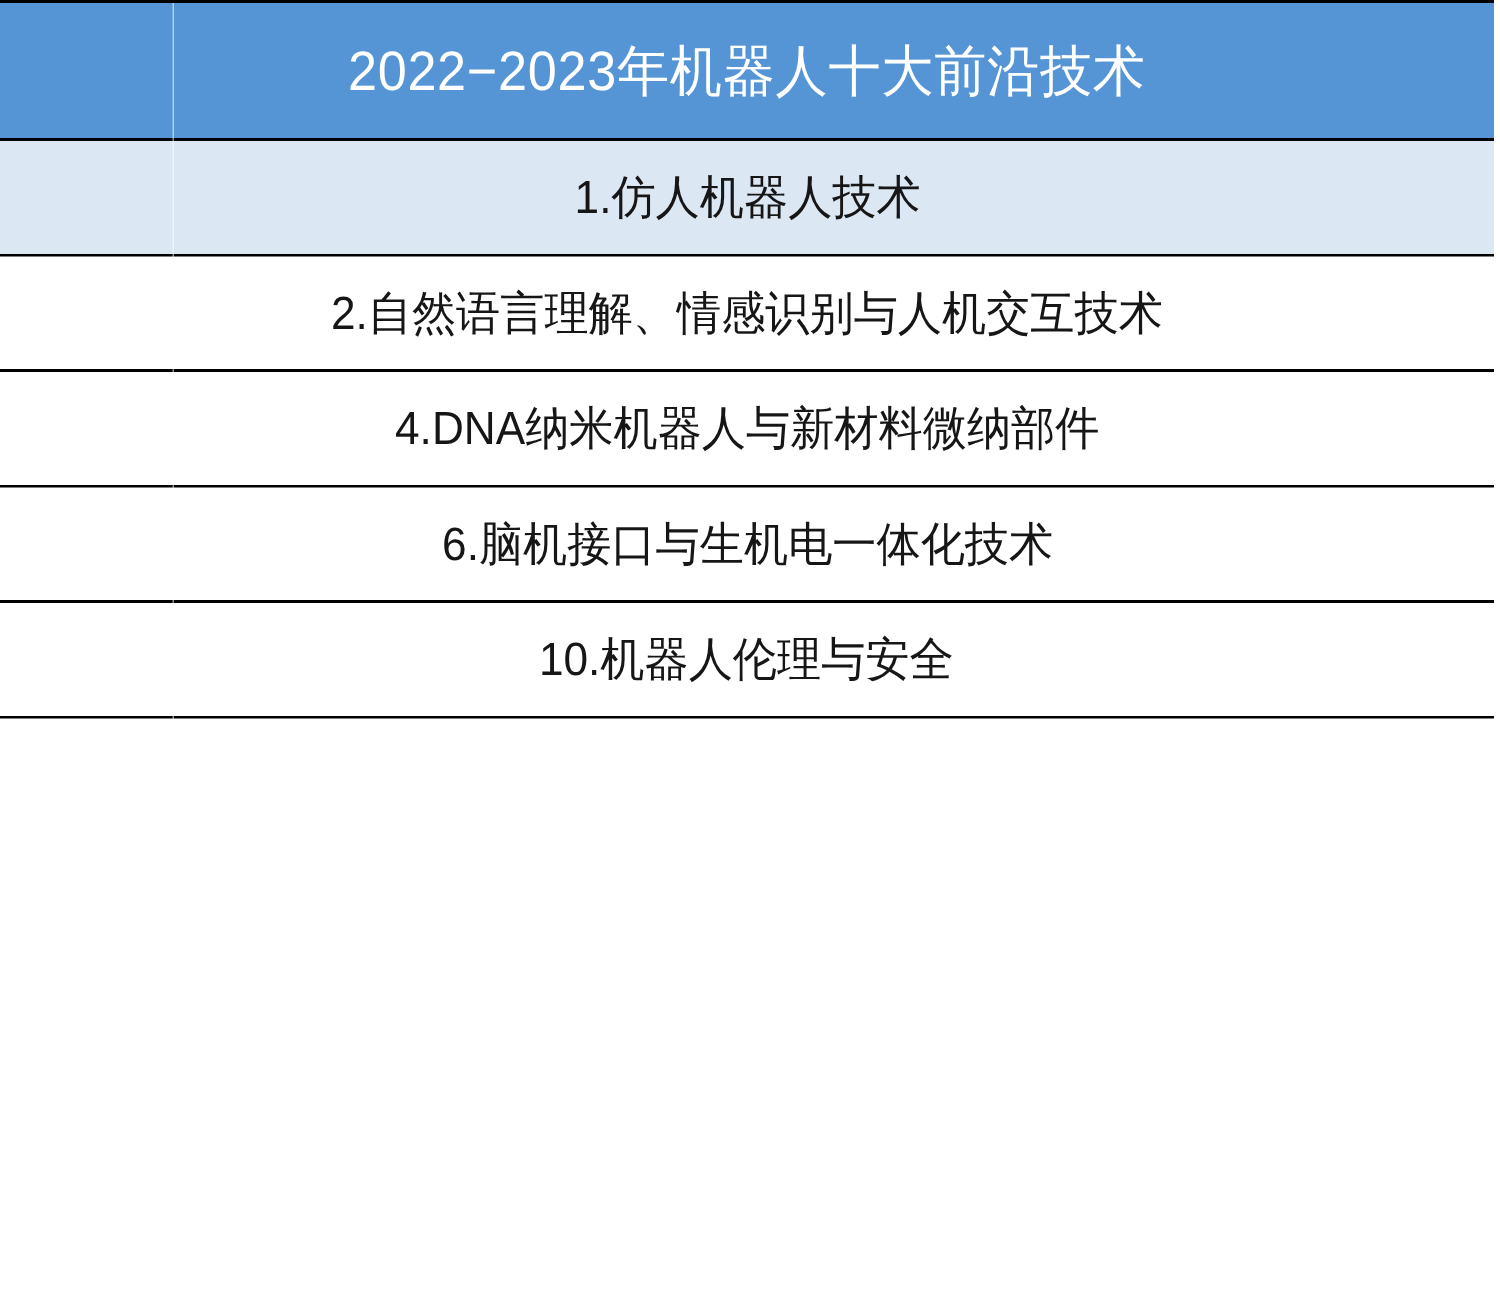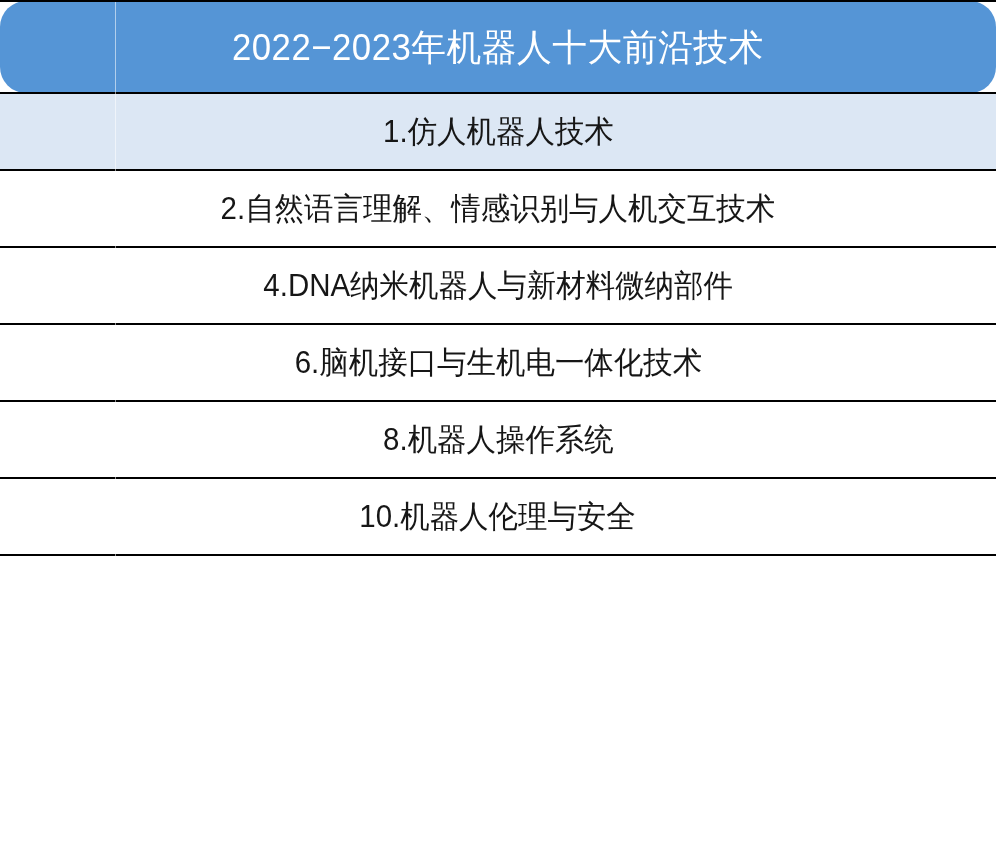--- a/index.html
+++ b/index.html
@@ -39,21 +39,20 @@
     padding: 0;
     position: relative;
   }
 
   
   .header-row td {
     background: #5595D6;
     height: 90px;
     border-top: 2.5px solid #000000;
     border-bottom: 2.5px solid #000000;
-    border-radius: 26px;
   }
   .header-title {
     color: #ffffff;
     font-size: 37px;
     letter-spacing: 0.5px;
     font-weight: 400;
     line-height: 1;
     transform: scaleX(0.94);
     display: inline-block;
     white-space: nowrap;
@@ -124,25 +123,20 @@
       </tr>
 
 
       <tr class="item-row plain">
         <td>
           <span class="item-label">6.脑机接口与生机电一体化技术</span>
         </td>
       </tr>
 
 
-      <tr class="item-row plain">
-        <td>
-          <span class="item-label">8.机器人操作系统</span>
-        </td>
-      </tr>
 
 
       <tr class="item-row plain">
         <td>
           <span class="item-label">10.机器人伦理与安全</span>
         </td>
       </tr>
     </tbody>
   </table>
 

